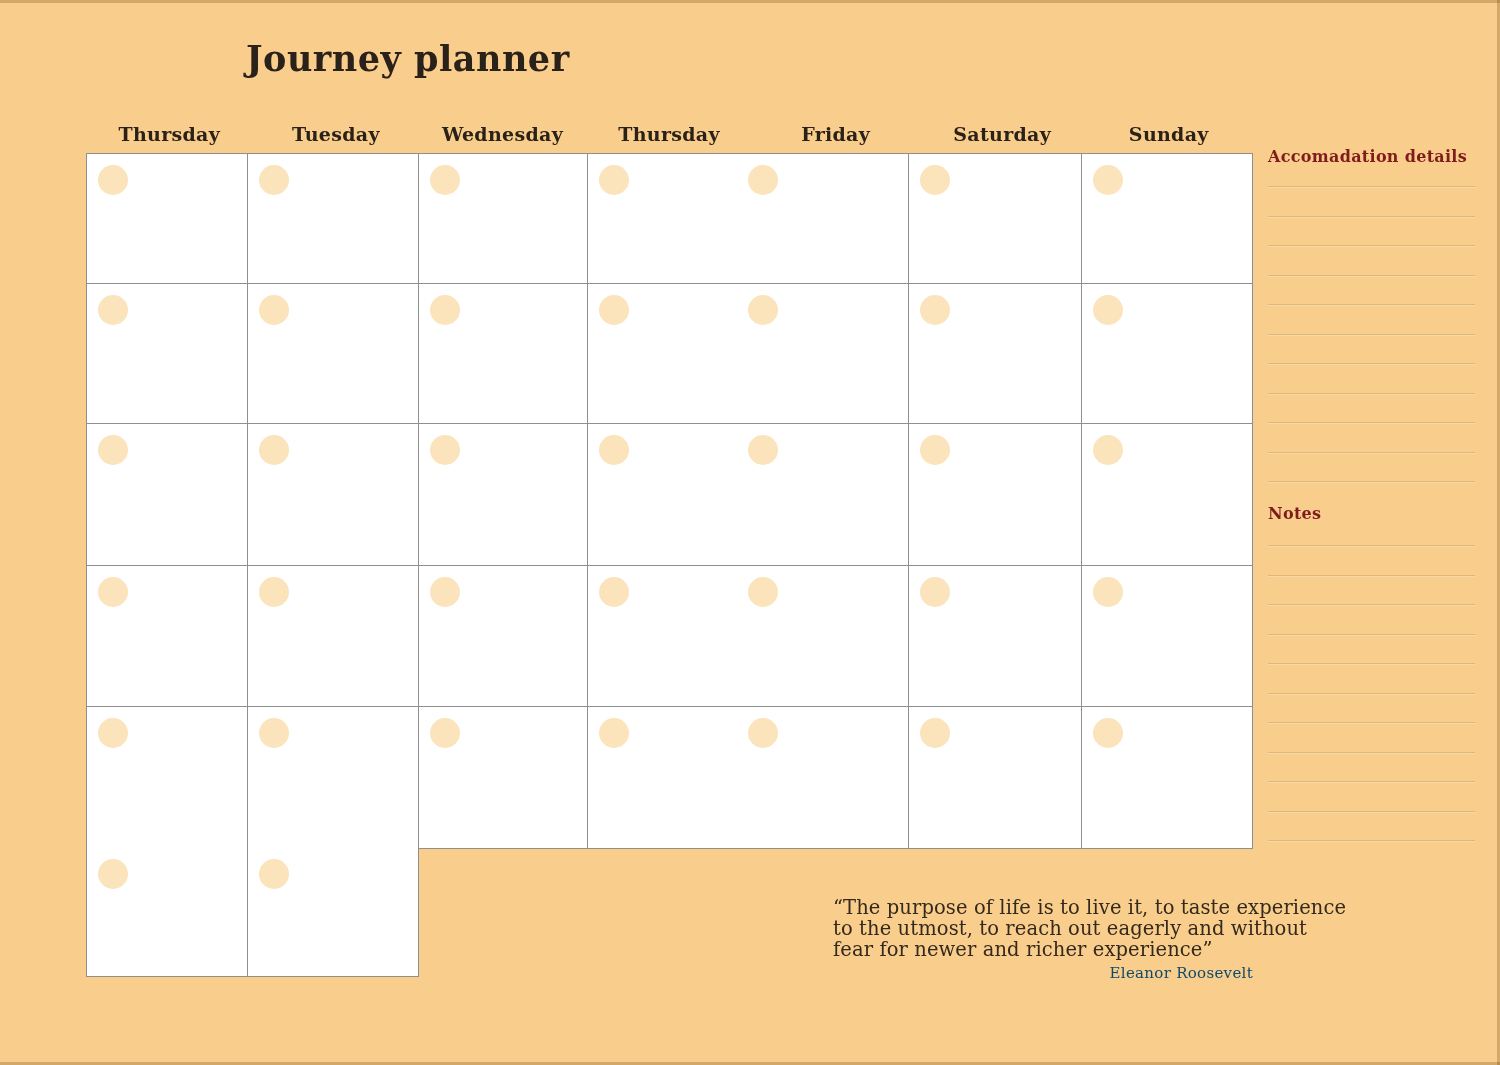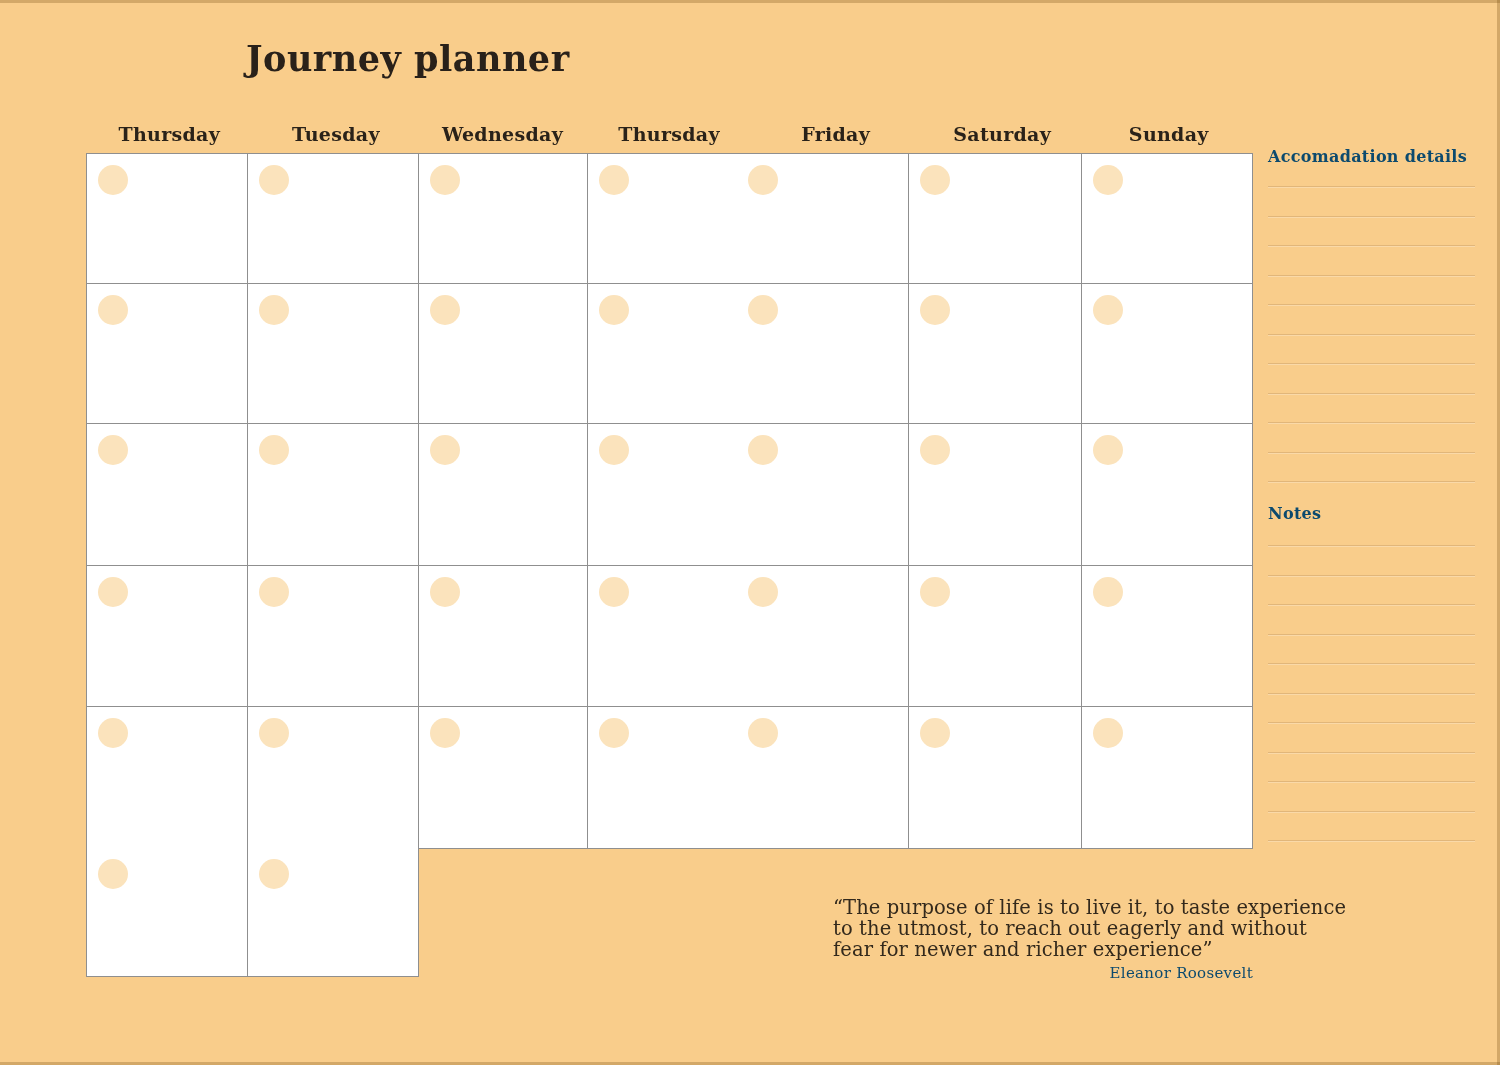--- a/index.html
+++ b/index.html
@@ -58,21 +58,21 @@
   .dot{
     position:absolute;left:11px;top:11px;
     width:30px;height:30px;border-radius:50%;
     background:#fbe3bc;
   }
   .dot.dot2{left:160px;}
 
   .side-label{
     position:absolute;left:1268px;
     font-size:16px;font-weight:700;letter-spacing:.3px;
-    color:#0c4a6e;white-space:nowrap;
+    color:#7f1d1d;white-space:nowrap;
   }
   .side-label.accom{top:147px;}
   .side-label.notes{top:504px;}
   .rules{
     position:absolute;left:1268px;width:207px;
   }
   .rules.accom{top:186px;}
   .rules.notes{top:545px;}
   .rule{
     height:0;

